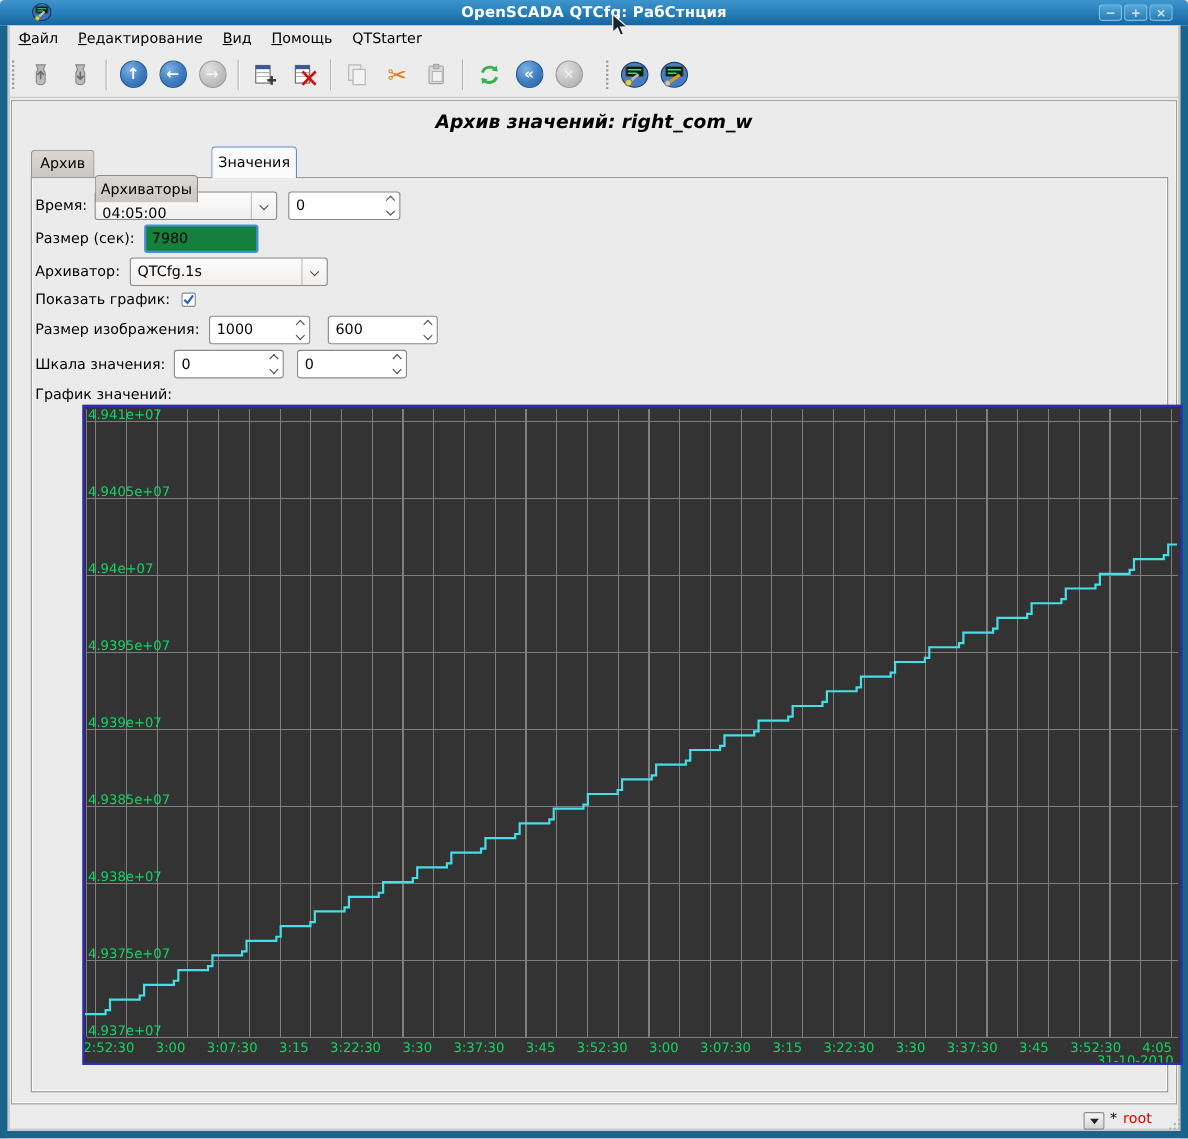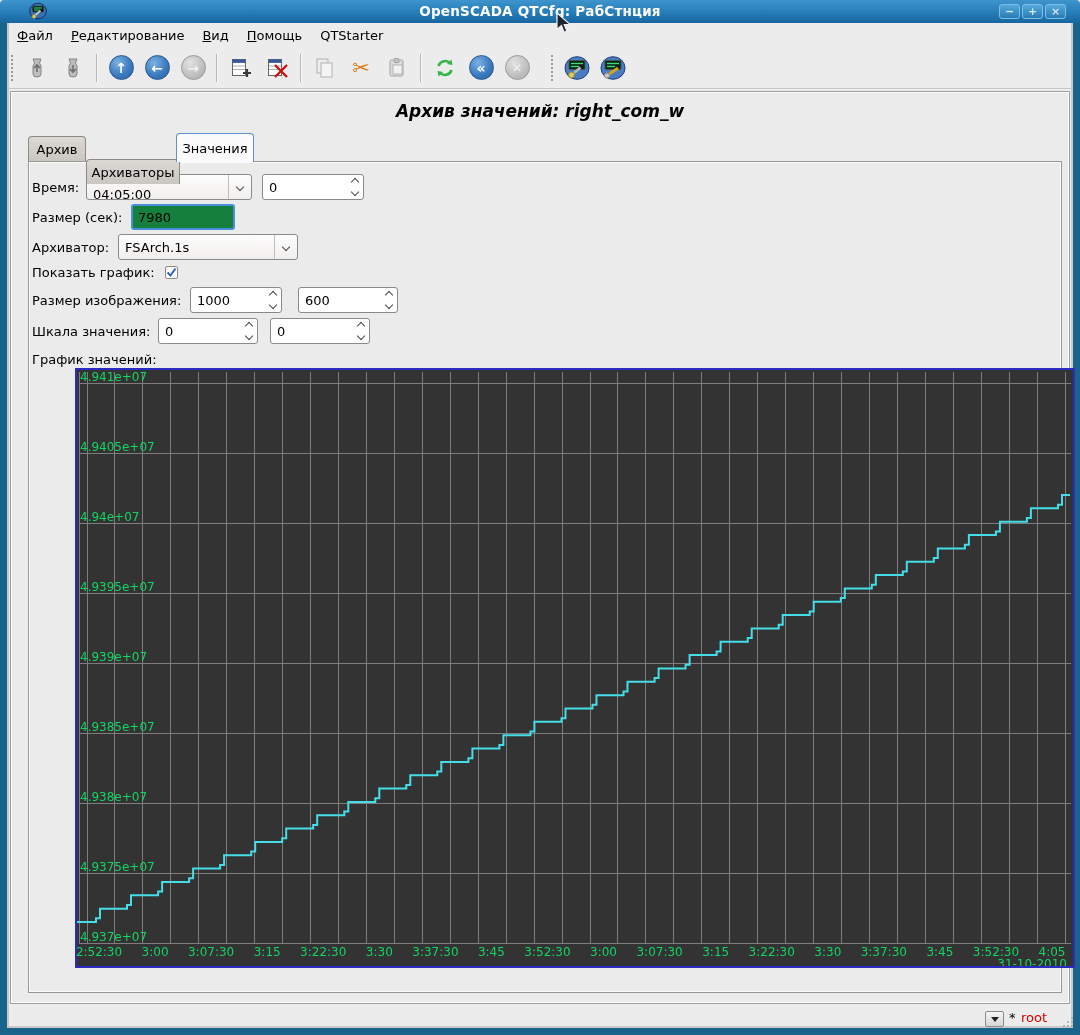--- a/index.html
+++ b/index.html
@@ -219,21 +219,21 @@
 
   <div class="abs central-frame"></div>
   <div class="abs page-title">Архив значений: right_com_w</div>
 
   <div class="abs tab" style="left:28px;width:58px;">
       <span>Архив</span>
     </div>
   <div class="abs tab" style="left:86px;width:94px;margin-top:23px;">
       <span>Архиваторы</span>
     </div>
-  <div class="abs tab active" style="left:176px;width:78px;">
+  <div class="abs tab active" style="left:192px;width:78px;">
       <span>Значения</span>
     </div>
   <div class="abs tab-pane"></div>
 
   <div class="abs flabel" style="left:32px;top:174px;">Время:</div>
   <div class="abs combo" style="left:86px;top:174px;width:166px;height:26px;">
     <span class="cval">31.10.2010 04:05:00</span>
     <span class="cbtn">
         <i class="chev dn"></i>
       </span>
@@ -246,21 +246,21 @@
       </span>
   </div>
 
   <div class="abs flabel" style="left:32px;top:204px;">Размер (сек):</div>
   <div class="abs tinput" style="left:131px;top:204px;width:104px;height:26px;">
     <span>7980</span>
   </div>
 
   <div class="abs flabel" style="left:32px;top:234px;">Архиватор:</div>
   <div class="abs combo" style="left:118px;top:234px;width:180px;height:26px;">
-    <span class="cval">FSArch.1s</span>
+    <span class="cval">QTCfg.1s</span>
     <span class="cbtn">
         <i class="chev dn"></i>
       </span>
   </div>
 
   <div class="abs flabel" style="left:32px;top:259px;">Показать график:</div>
   <div class="abs checkbox" style="left:165px;top:266px;">
     <svg width="11" height="11" viewBox="0 0 11 11">
       <polyline points="1.5,5.5 4.5,8.5 9.5,1.5" fill="none" stroke="#2f62c4" stroke-width="2"></polyline>
     </svg>

